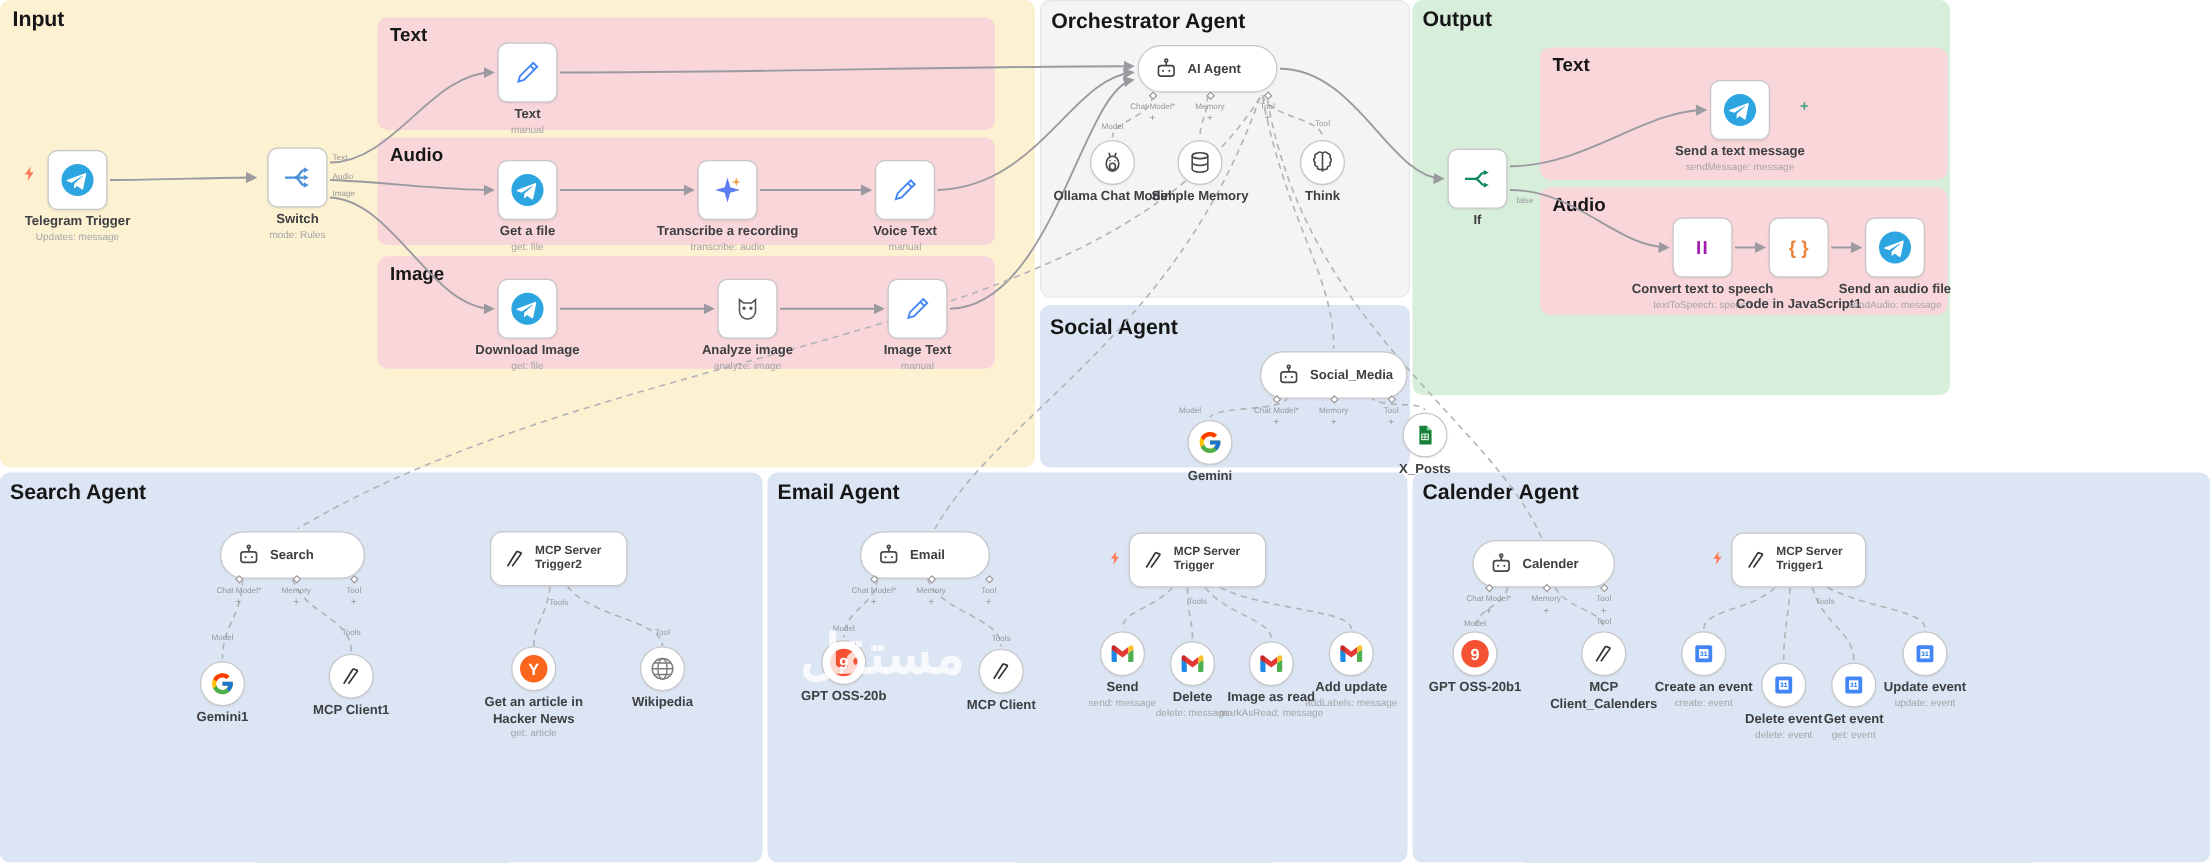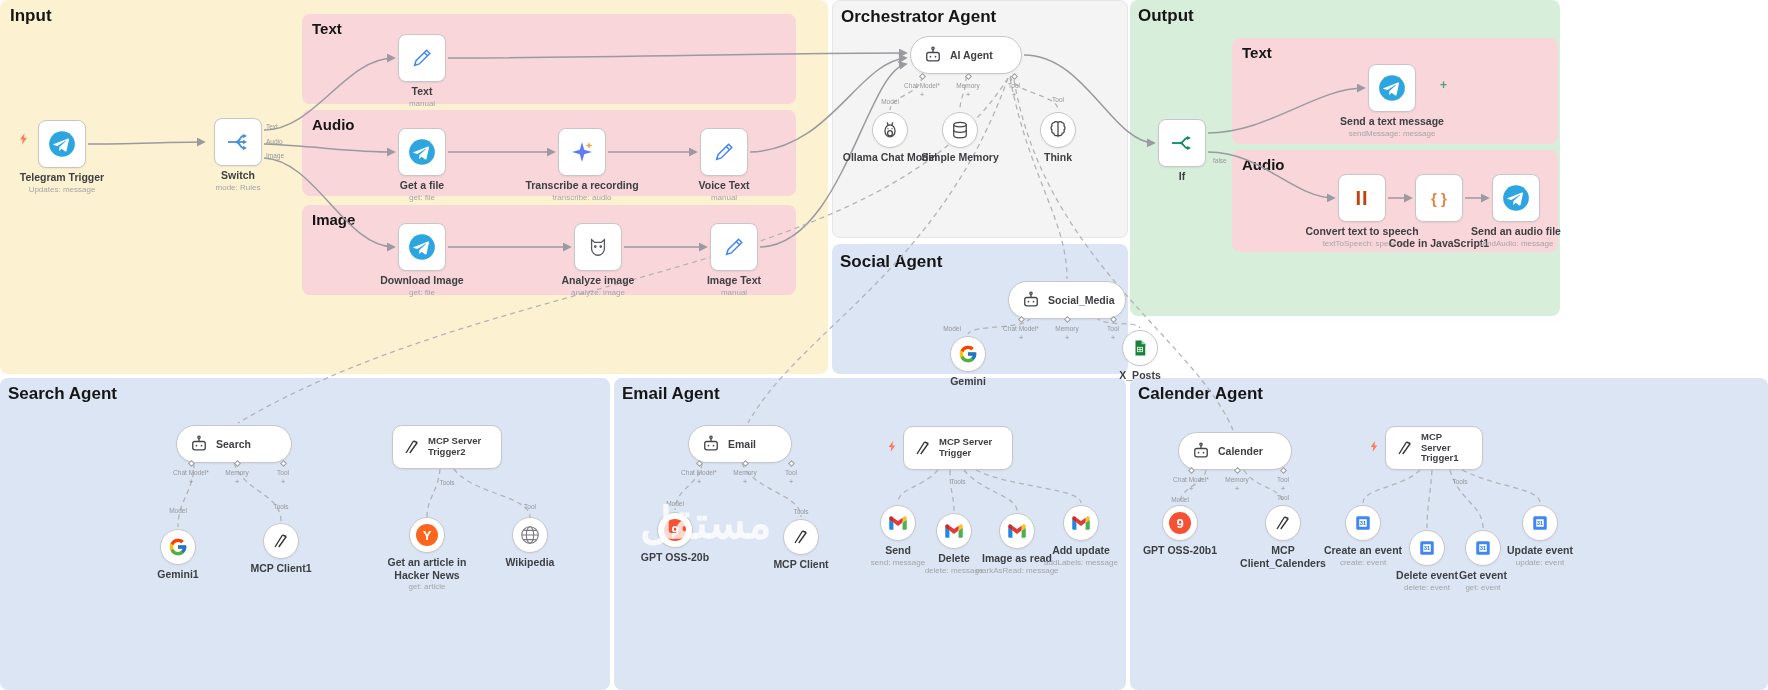--- a/index.html
+++ b/index.html
@@ -367,21 +367,21 @@
       </svg>
   </span>
   <div class="cap w150">
     <div class="lbl">Send a text message</div>
     <div class="sub">sendMessage: message</div>
   </div>
 </div>
 <span class="plusmark" style="left:1440px;top:78px">+</span>
 
 <div class="sq" style="left:1338px;top:174px">
-  <span class="ic txticon" style="font-size:20px;color:#c2410c;letter-spacing:1px">II</span>
+  <span class="ic txticon" style="font-size:15px;color:#a21caf;letter-spacing:1px">II</span>
   <div class="cap w130">
     <div class="lbl">Convert text to speech</div>
     <div class="sub">textToSpeech: speech</div>
   </div>
 </div>
 
 <div class="sq" style="left:1415px;top:174px">
   <span class="ic txticon" style="font-size:15px;color:#e8833a">{&nbsp;}</span>
   <div class="cap w120" style="top:62px">
     <div class="lbl">Code in JavaScript1</div>
@@ -736,21 +736,21 @@
   <div class="cap w90">
       <div class="lbl">MCP Client_Calenders</div>
     </div>
 </div>
 
 <span class="bolt" style="left:1368px;top:440px">
   <svg viewBox="0 0 24 24" width="13" height="13">
       <path d="M13 2L5 13h5l-1.5 9L17 10h-5l1-8z" fill="#ff7a59"></path>
     </svg>
 </span>
-<div class="agent2" style="left:1385px;top:426px;width:98px">
+<div class="agent2" style="left:1385px;top:426px;width:108px">
   <span class="ic">
     <svg viewBox="0 0 24 24" width="18" height="18" fill="none" stroke="#333" stroke-width="1.8">
         <path d="M4 20L14 4"></path>
         <path d="M9 20L19 6"></path>
         <path d="M14 4l5 2"></path>
       </svg>
   </span>
   <span class="atext">MCP Server Trigger1</span>
 </div>
 <span class="portlbl" style="left:1460px;top:478px">Tools</span>

